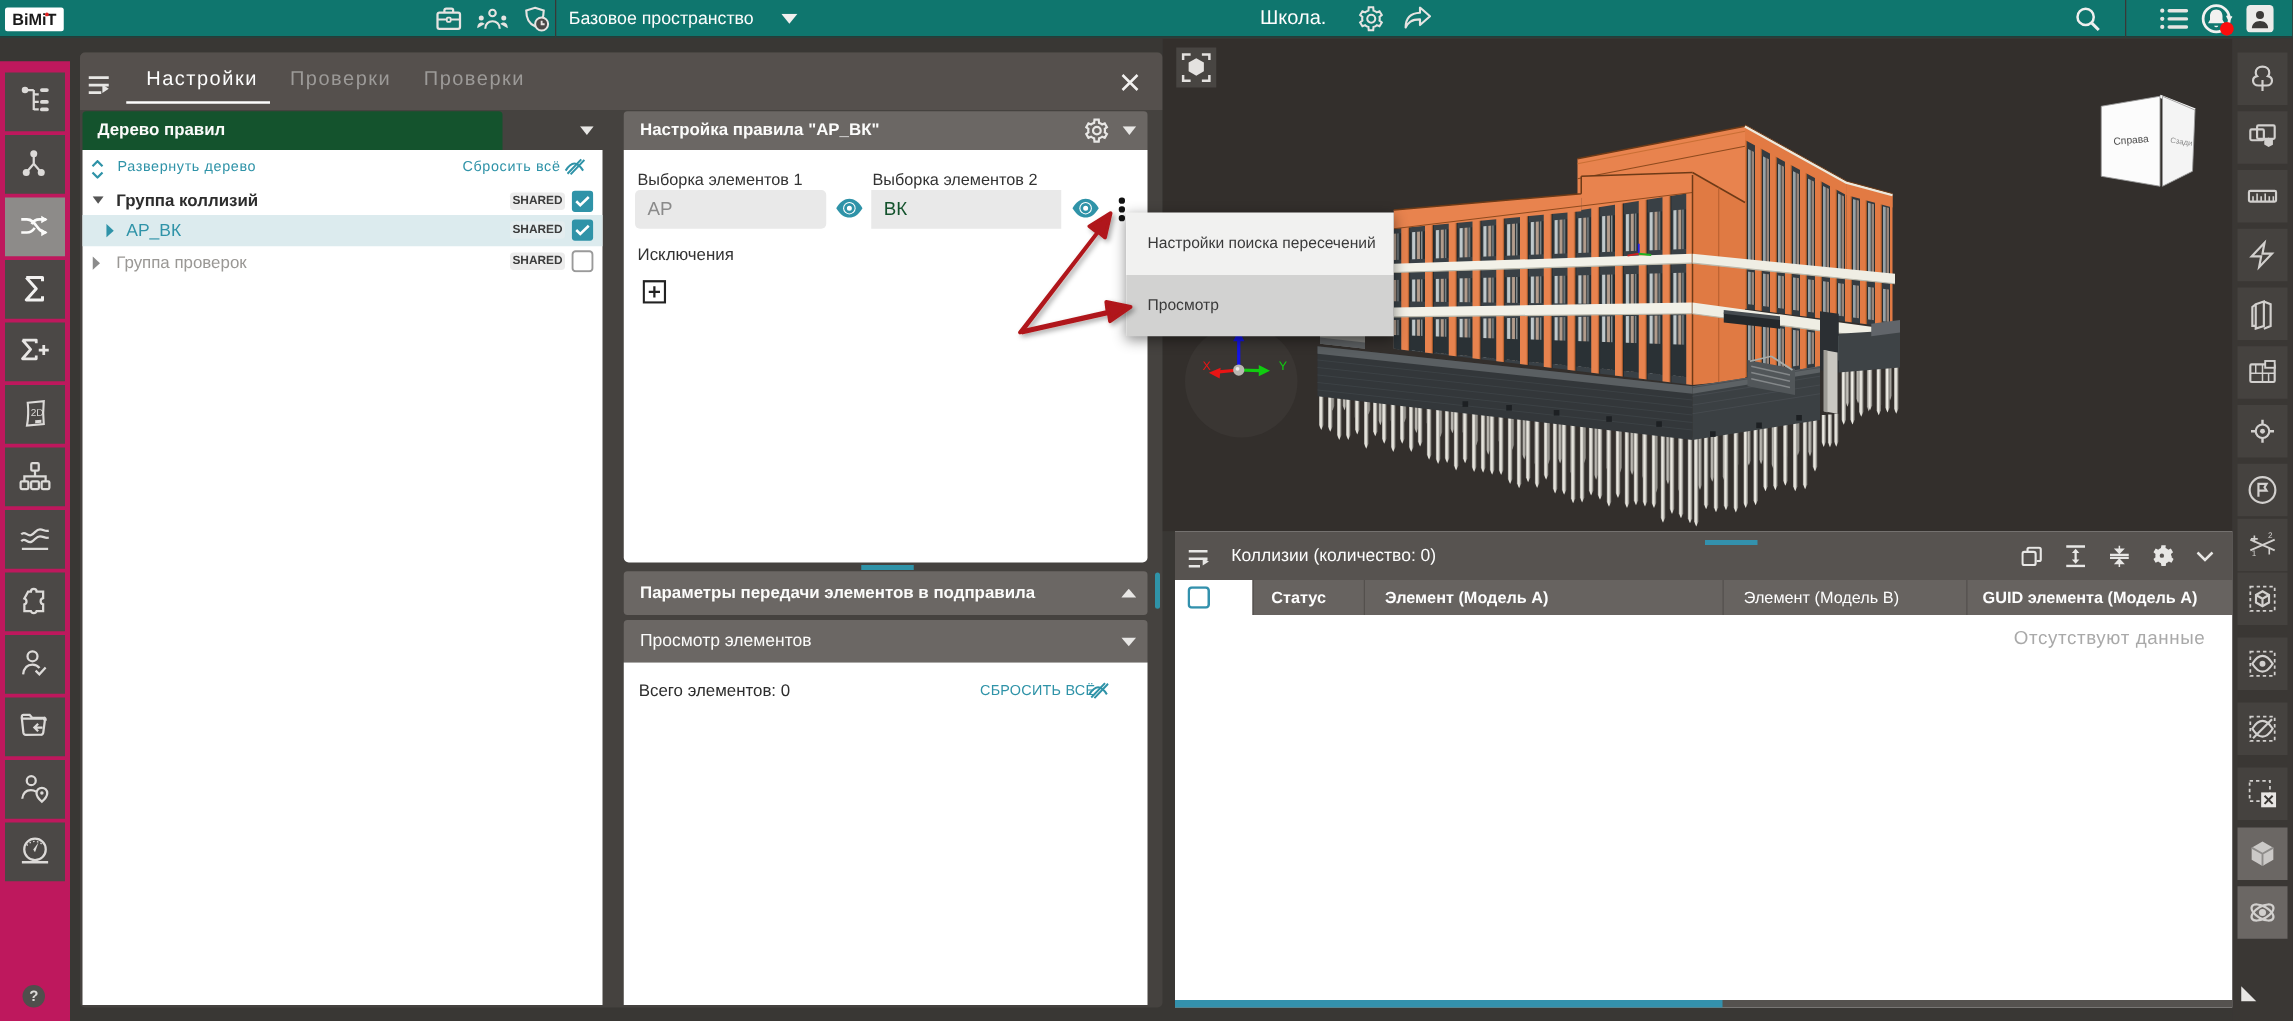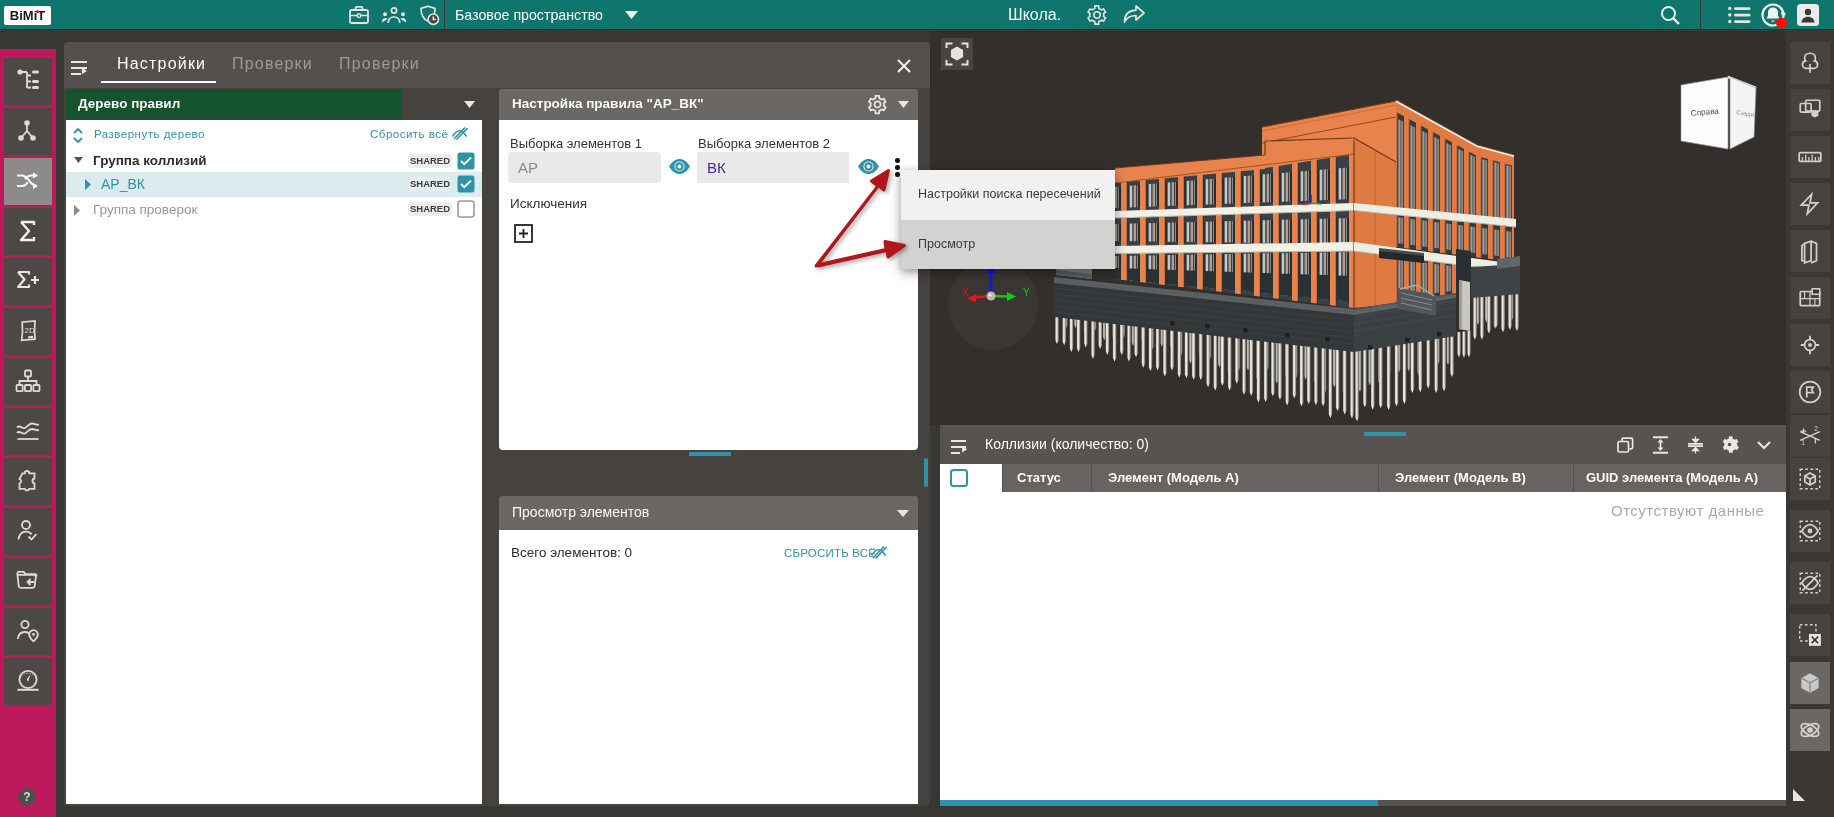--- a/index.html
+++ b/index.html
@@ -225,33 +225,39 @@
  </div>
  <div class="abs" style="left:435px;top:78px;width:419px;height:330px;background:#ffffff;border-radius:0 0 4px 4px">
    <div class="abs" style="left:11px;top:16px;color:#333;font-size:13px">Выборка элементов 1</div>
    <div class="abs" style="left:9px;top:32px;width:153px;height:31px;background:#e9e9e9;border-radius:4px;color:#8a8a8a;font-size:15px;line-height:31px;padding-left:10px">АР</div>
    <svg class="abs" style="left:169px;top:38px" width="23" height="17" viewBox="0 0 23 17">
         <path d="M1 8.5C4.3 3.2 7.7 1 11.5 1s7.2 2.2 10.5 7.5C18.7 13.8 15.3 16 11.5 16S4.3 13.8 1 8.5z" fill="#2f93a8"></path>
         <circle cx="11.5" cy="8.5" r="5" fill="#fff"></circle>
         <circle cx="11.5" cy="8.5" r="3.1" fill="none" stroke="#2f93a8" stroke-width="2.2"></circle>
       </svg>
    <div class="abs" style="left:199px;top:16px;color:#333;font-size:13px">Выборка элементов 2</div>
-   <div class="abs" style="left:198px;top:32px;width:152px;height:31px;background:#e9e9e9;border-radius:0;color:#4c1d95;font-size:15px;line-height:31px;padding-left:10px">ВК</div>
+   <div class="abs" style="left:198px;top:32px;width:152px;height:31px;background:#e9e9e9;border-radius:0;color:#14532d;font-size:15px;line-height:31px;padding-left:10px">ВК</div>
    <svg class="abs" style="left:358px;top:38px" width="23" height="17" viewBox="0 0 23 17">
         <path d="M1 8.5C4.3 3.2 7.7 1 11.5 1s7.2 2.2 10.5 7.5C18.7 13.8 15.3 16 11.5 16S4.3 13.8 1 8.5z" fill="#2f93a8"></path>
         <circle cx="11.5" cy="8.5" r="5" fill="#fff"></circle>
         <circle cx="11.5" cy="8.5" r="3.1" fill="none" stroke="#2f93a8" stroke-width="2.2"></circle>
       </svg>
    <div class="abs" style="left:11px;top:76px;color:#333;font-size:13.5px">Исключения</div>
    <svg class="abs" style="left:15px;top:104px" width="19" height="19">
         <rect x="1" y="1" width="17" height="17" fill="#fff" stroke="#222" stroke-width="1.8"></rect>
         <path d="M9.5 5v9M5 9.5h9" stroke="#222" stroke-width="1.8"></path>
       </svg>
  </div>
  <div class="abs" style="left:625px;top:410px;width:42px;height:3.5px;background:#2f93a8"></div>
+ <div class="abs" style="left:435px;top:415px;width:419px;height:35px;background:#6b6764;border-radius:3px">
+   <div class="abs" style="left:13px;top:9px;color:#fbfbfa;font-size:13.5px;font-weight:bold">Параметры передачи элементов в подправила</div>
+   <svg class="abs" style="left:398px;top:14px" width="12" height="8">
+        <path d="M0 7h12L6 0z" fill="#e8e7e5"></path>
+      </svg>
+ </div>
  <div class="abs" style="left:435px;top:454px;width:419px;height:34px;background:#6b6764;border-radius:3px 3px 0 0">
    <div class="abs" style="left:13px;top:8px;color:#fbfbfa;font-size:14px;font-weight:normal">Просмотр элементов</div>
    <svg class="abs" style="left:398px;top:14px" width="12" height="8">
         <path d="M0 0h12L6 7z" fill="#e8e7e5"></path>
       </svg>
  </div>
  <div class="abs" style="left:435px;top:488px;width:419px;height:274px;background:#ffffff">
    <div class="abs" style="left:12px;top:15px;color:#2d2d2d;font-size:13.5px">Всего элементов: 0</div>
    <div class="abs" style="left:285px;top:17px;color:#2f93a8;font-size:11.5px;letter-spacing:0.2px">СБРОСИТЬ ВСЁ</div>
    <svg class="abs" style="left:371px;top:15px" width="17" height="15" viewBox="0 0 17 15">
@@ -537,21 +543,21 @@
    <div class="abs" style="left:0;top:0;width:62px;height:28px;background:#fff"></div>
    <svg class="abs" style="left:10px;top:5px" width="18" height="18">
         <rect x="1" y="1" width="16" height="16" rx="2.5" fill="#fff" stroke="#3391ad" stroke-width="2"></rect>
       </svg>
    <div class="abs" style="left:62px;top:0;width:1px;height:28px;background:#54504d"></div>
    <div class="abs" style="left:151px;top:0;width:1px;height:28px;background:#54504d"></div>
    <div class="abs" style="left:438px;top:0;width:1px;height:28px;background:#54504d"></div>
    <div class="abs" style="left:633px;top:0;width:1px;height:28px;background:#54504d"></div>
    <div class="abs" style="left:77px;top:6px;color:#fdfdfd;font-size:13px;font-weight:bold">Статус</div>
    <div class="abs" style="left:168px;top:6px;color:#fdfdfd;font-size:13px;font-weight:bold">Элемент (Модель A)</div>
-   <div class="abs" style="left:455px;top:6px;color:#fdfdfd;font-size:13px;font-weight:bold">Элемент (Модель B)</div>
+   <div class="abs" style="left:455px;top:6px;color:#fdfdfd;font-size:13px;font-weight:normal">Элемент (Модель B)</div>
    <div class="abs" style="left:646px;top:6px;color:#fdfdfd;font-size:13px;font-weight:bold">GUID элемента (Модель A)</div>
  </div>
  <div class="abs" style="left:671px;top:77px;color:#a9a9a9;font-size:15px;letter-spacing:0.5px">Отсутствуют данные</div>
  <div class="abs" style="left:0;top:375px;width:846px;height:6px;background:#55524f">
    <div class="abs" style="left:0;top:0;width:438px;height:6px;background:#3391ad"></div>
  </div>
 </div>
 <div class="abs" style="left:1786px;top:31px;width:48px;height:786px;background:#3a3734">
     <div class="abs" style="left:4px;top:11px;width:40px;height:42px;background:#45423f"></div>
     <svg class="abs" style="left:11px;top:19px" width="26" height="26" viewBox="0 0 24 24">

